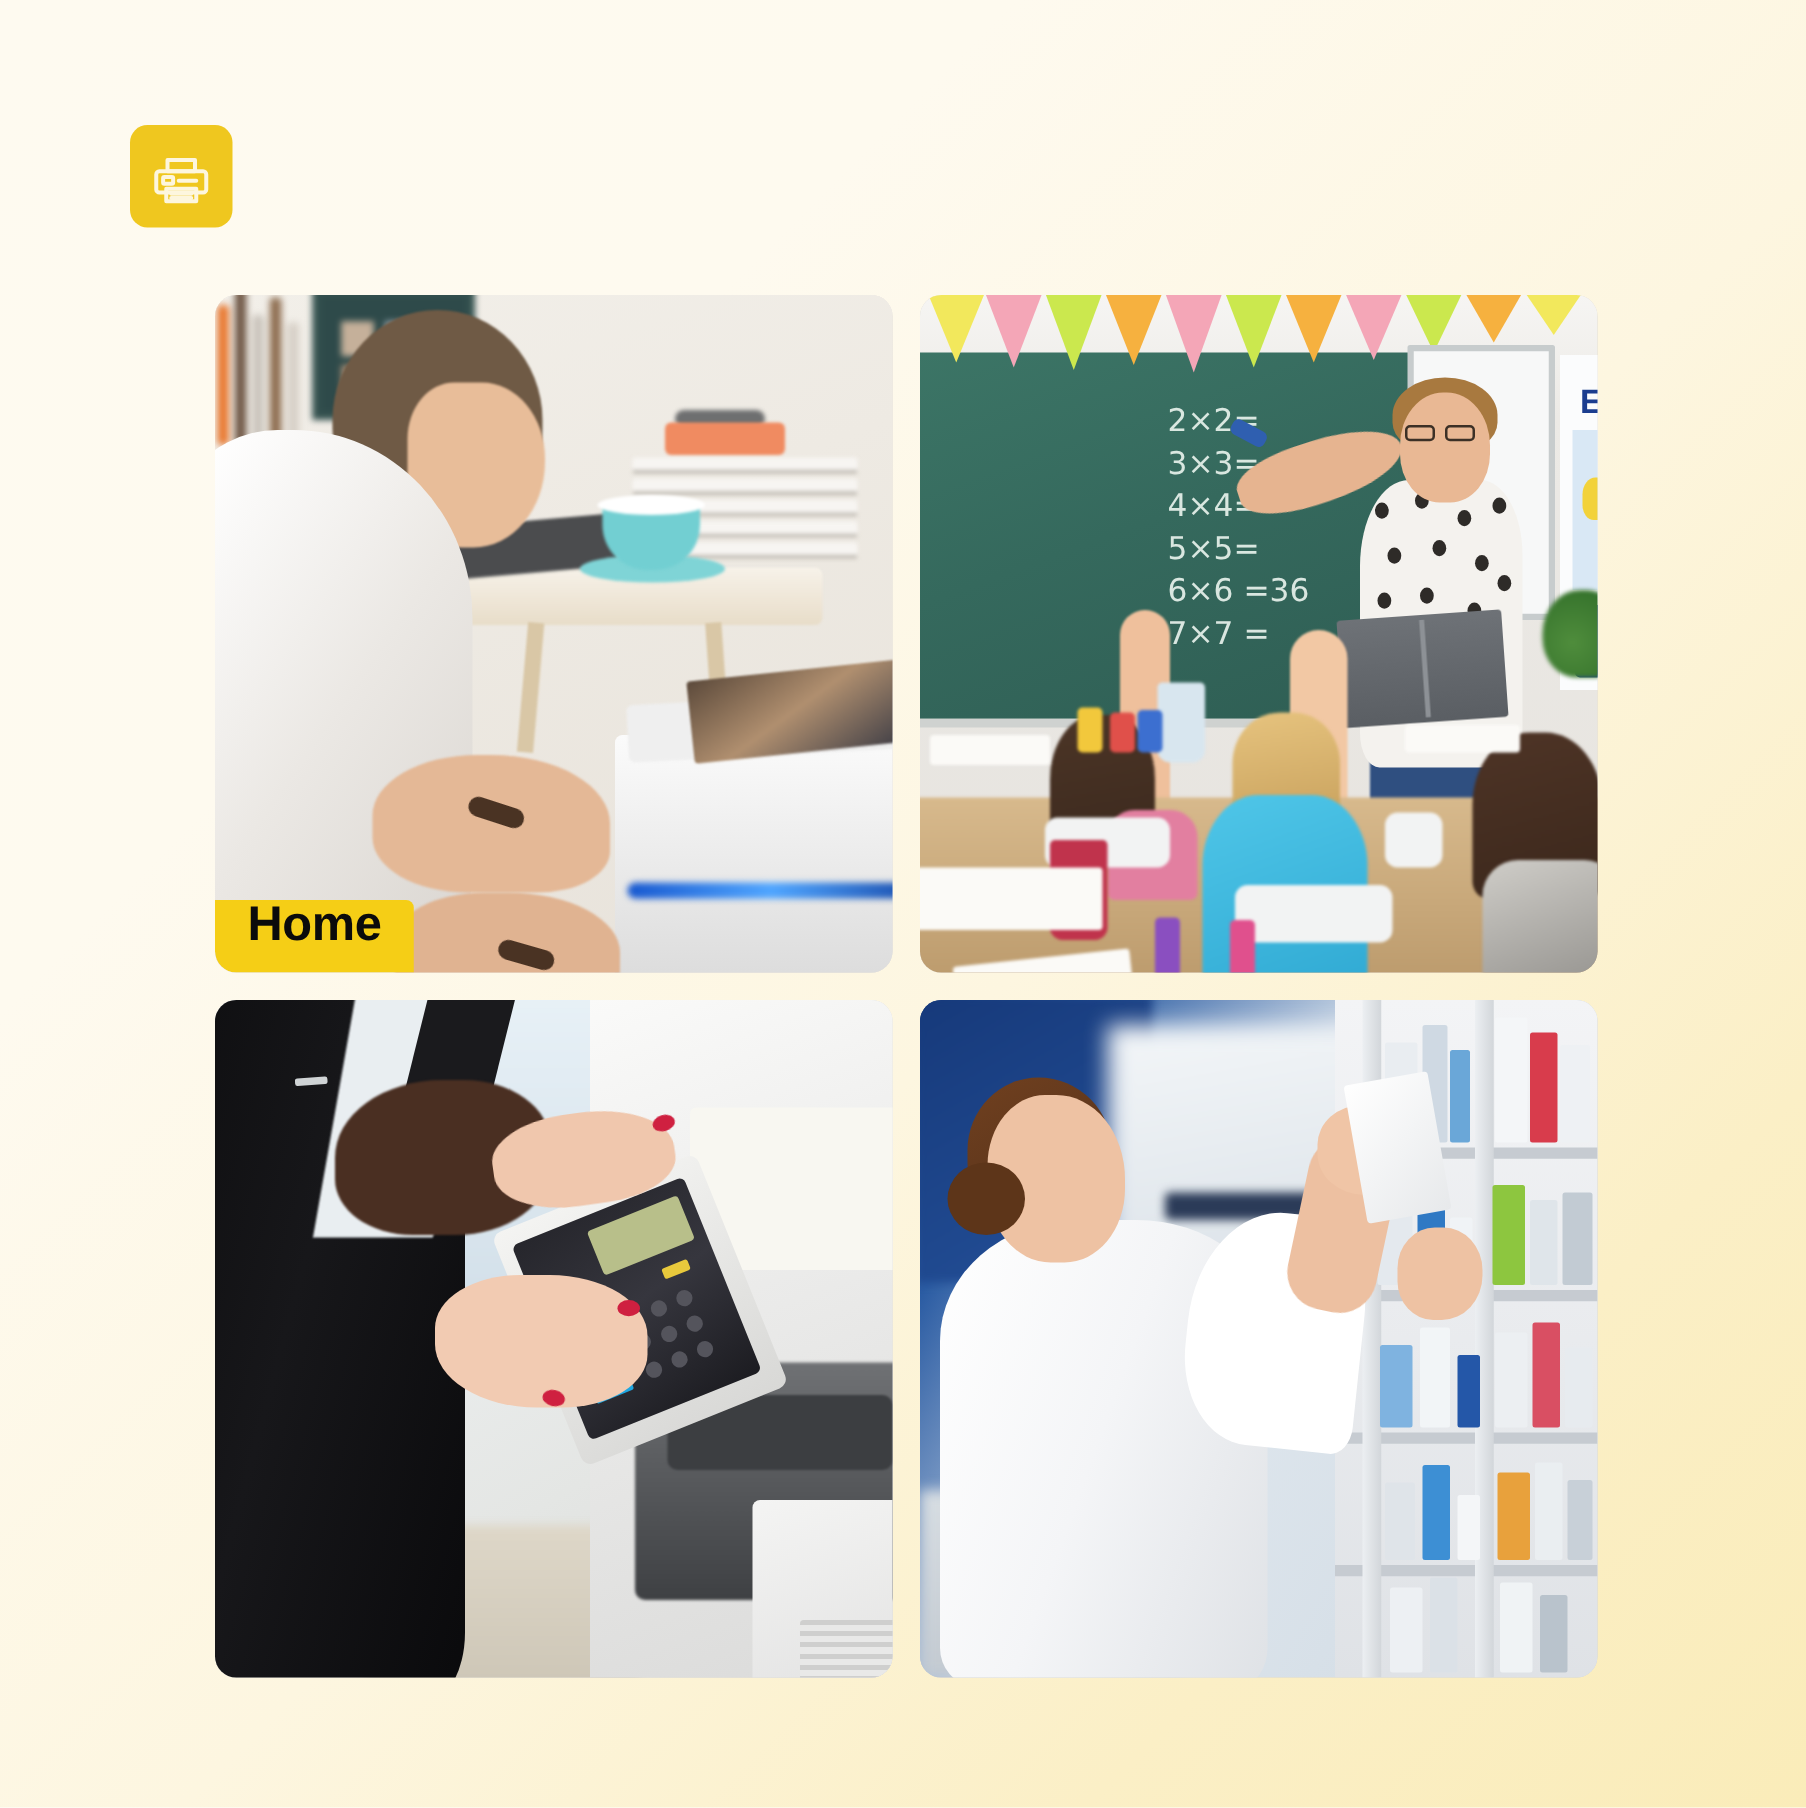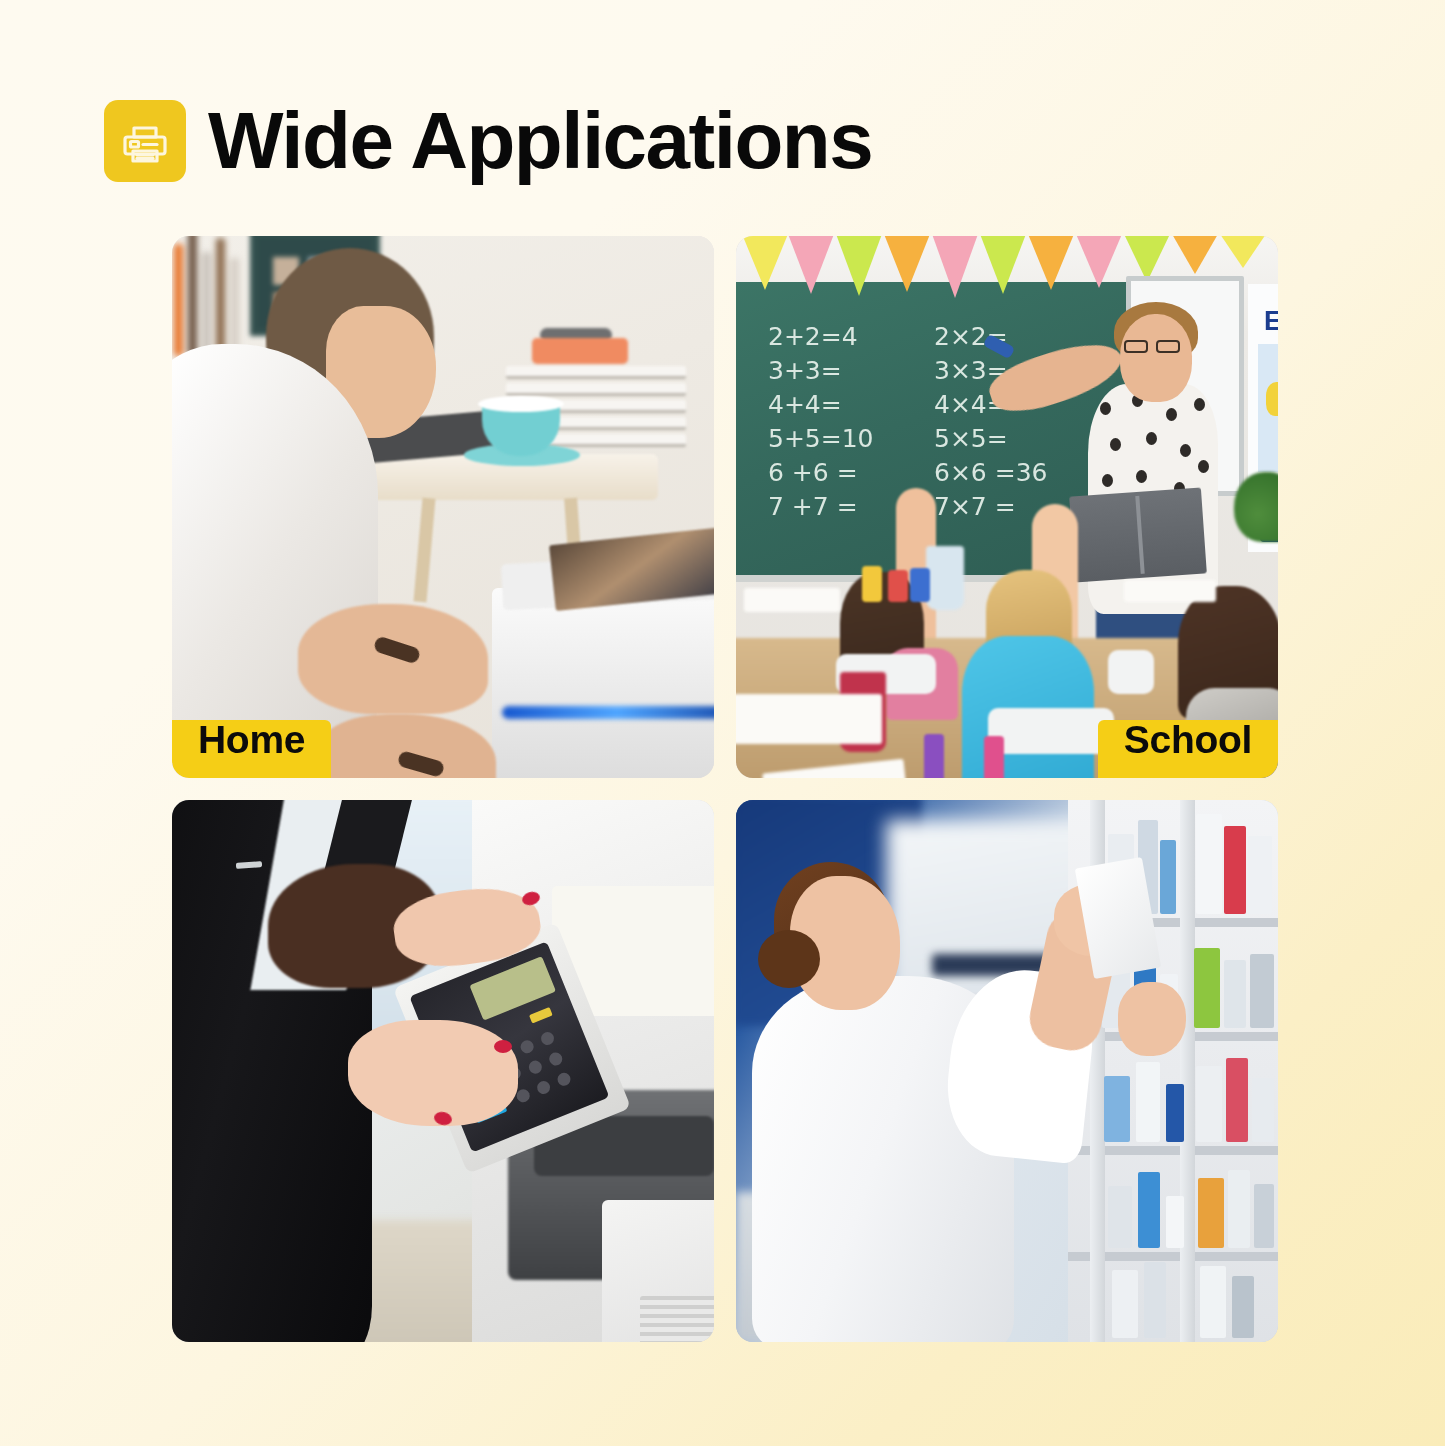--- a/index.html
+++ b/index.html
@@ -317,21 +317,20 @@
         <path d="M15 13 h22 v9 h-22 z"></path>
         <path d="M8.5 22 h35 a2.5 2.5 0 0 1 2.5 2.5 v12 a2.5 2.5 0 0 1 -2.5 2.5 h-35 a2.5 2.5 0 0 1 -2.5 -2.5 v-12 a2.5 2.5 0 0 1 2.5 -2.5 z"></path>
         <rect x="11.5" y="26.5" width="8" height="5.5" rx="1"></rect>
         <path d="M24 29.5 h14"></path>
         <path d="M14 36 h24 v10 h-24 z"></path>
         <path d="M18 40 h16"></path>
         <path d="M18 43.4 h16"></path>
       </g>
     </svg>
   </div>
-  <div class="page-title">Wide Applications</div>
 </div>
 
 <div class="grid">
 
   <div class="panel">
     <div class="photo">
       <div class="home-bg"></div>
       <div class="home-wall"></div>
 
       <div class="home-pencils">
@@ -385,26 +384,20 @@
     <div class="badge left">
       <span class="badge-label">Home</span>
     </div>
   </div>
 
   <div class="panel">
     <div class="photo">
       <div class="sch-wall"></div>
 
       <div class="sch-board"></div>
-      <div class="sch-eq col1">2+2=4
-3+3=
-4+4=
-5+5=10
-6 +6 =
-7 +7 =</div>
       <div class="sch-eq col2">2×2=
 3×3=
 4×4=
 5×5=
 6×6 =36
 7×7 =</div>
 
       <div class="sch-bunting">
         <div class="sch-flag" style="left:6px;   border-top:56px solid #f2e85c;"></div>
         <div class="sch-flag" style="left:52px;  border-top:60px solid #f4a6b7;"></div>
@@ -487,23 +480,20 @@
       <div class="sch-paper" style="left:28px;  top:530px; width:142px; height:44px; transform:rotate(-6deg);"></div>
       <div class="sch-paper" style="left:8px;   top:352px; width:96px;  height:24px;"></div>
       <div class="sch-paper" style="left:388px; top:344px; width:92px;  height:22px;"></div>
 
       <div class="sch-marker" style="left:188px; top:498px; background:#8a4fc0;"></div>
       <div class="sch-marker" style="left:248px; top:500px; background:#e0508d;"></div>
       <div class="sch-marker" style="left:126px; top:330px; background:#f2c83c; height:36px;"></div>
       <div class="sch-marker" style="left:152px; top:334px; background:#e0504a; height:32px;"></div>
       <div class="sch-marker" style="left:174px; top:332px; background:#3c6fd0; height:34px;"></div>
     </div>
-    <div class="badge right">
-      <span class="badge-label">School</span>
-    </div>
   </div>
 
   <div class="panel">
     <div class="photo">
       <div class="off-bg"></div>
       <div class="off-window"></div>
       <div class="off-floor"></div>
 
       <div class="off-copier"></div>
       <div class="off-copier-top"></div>

